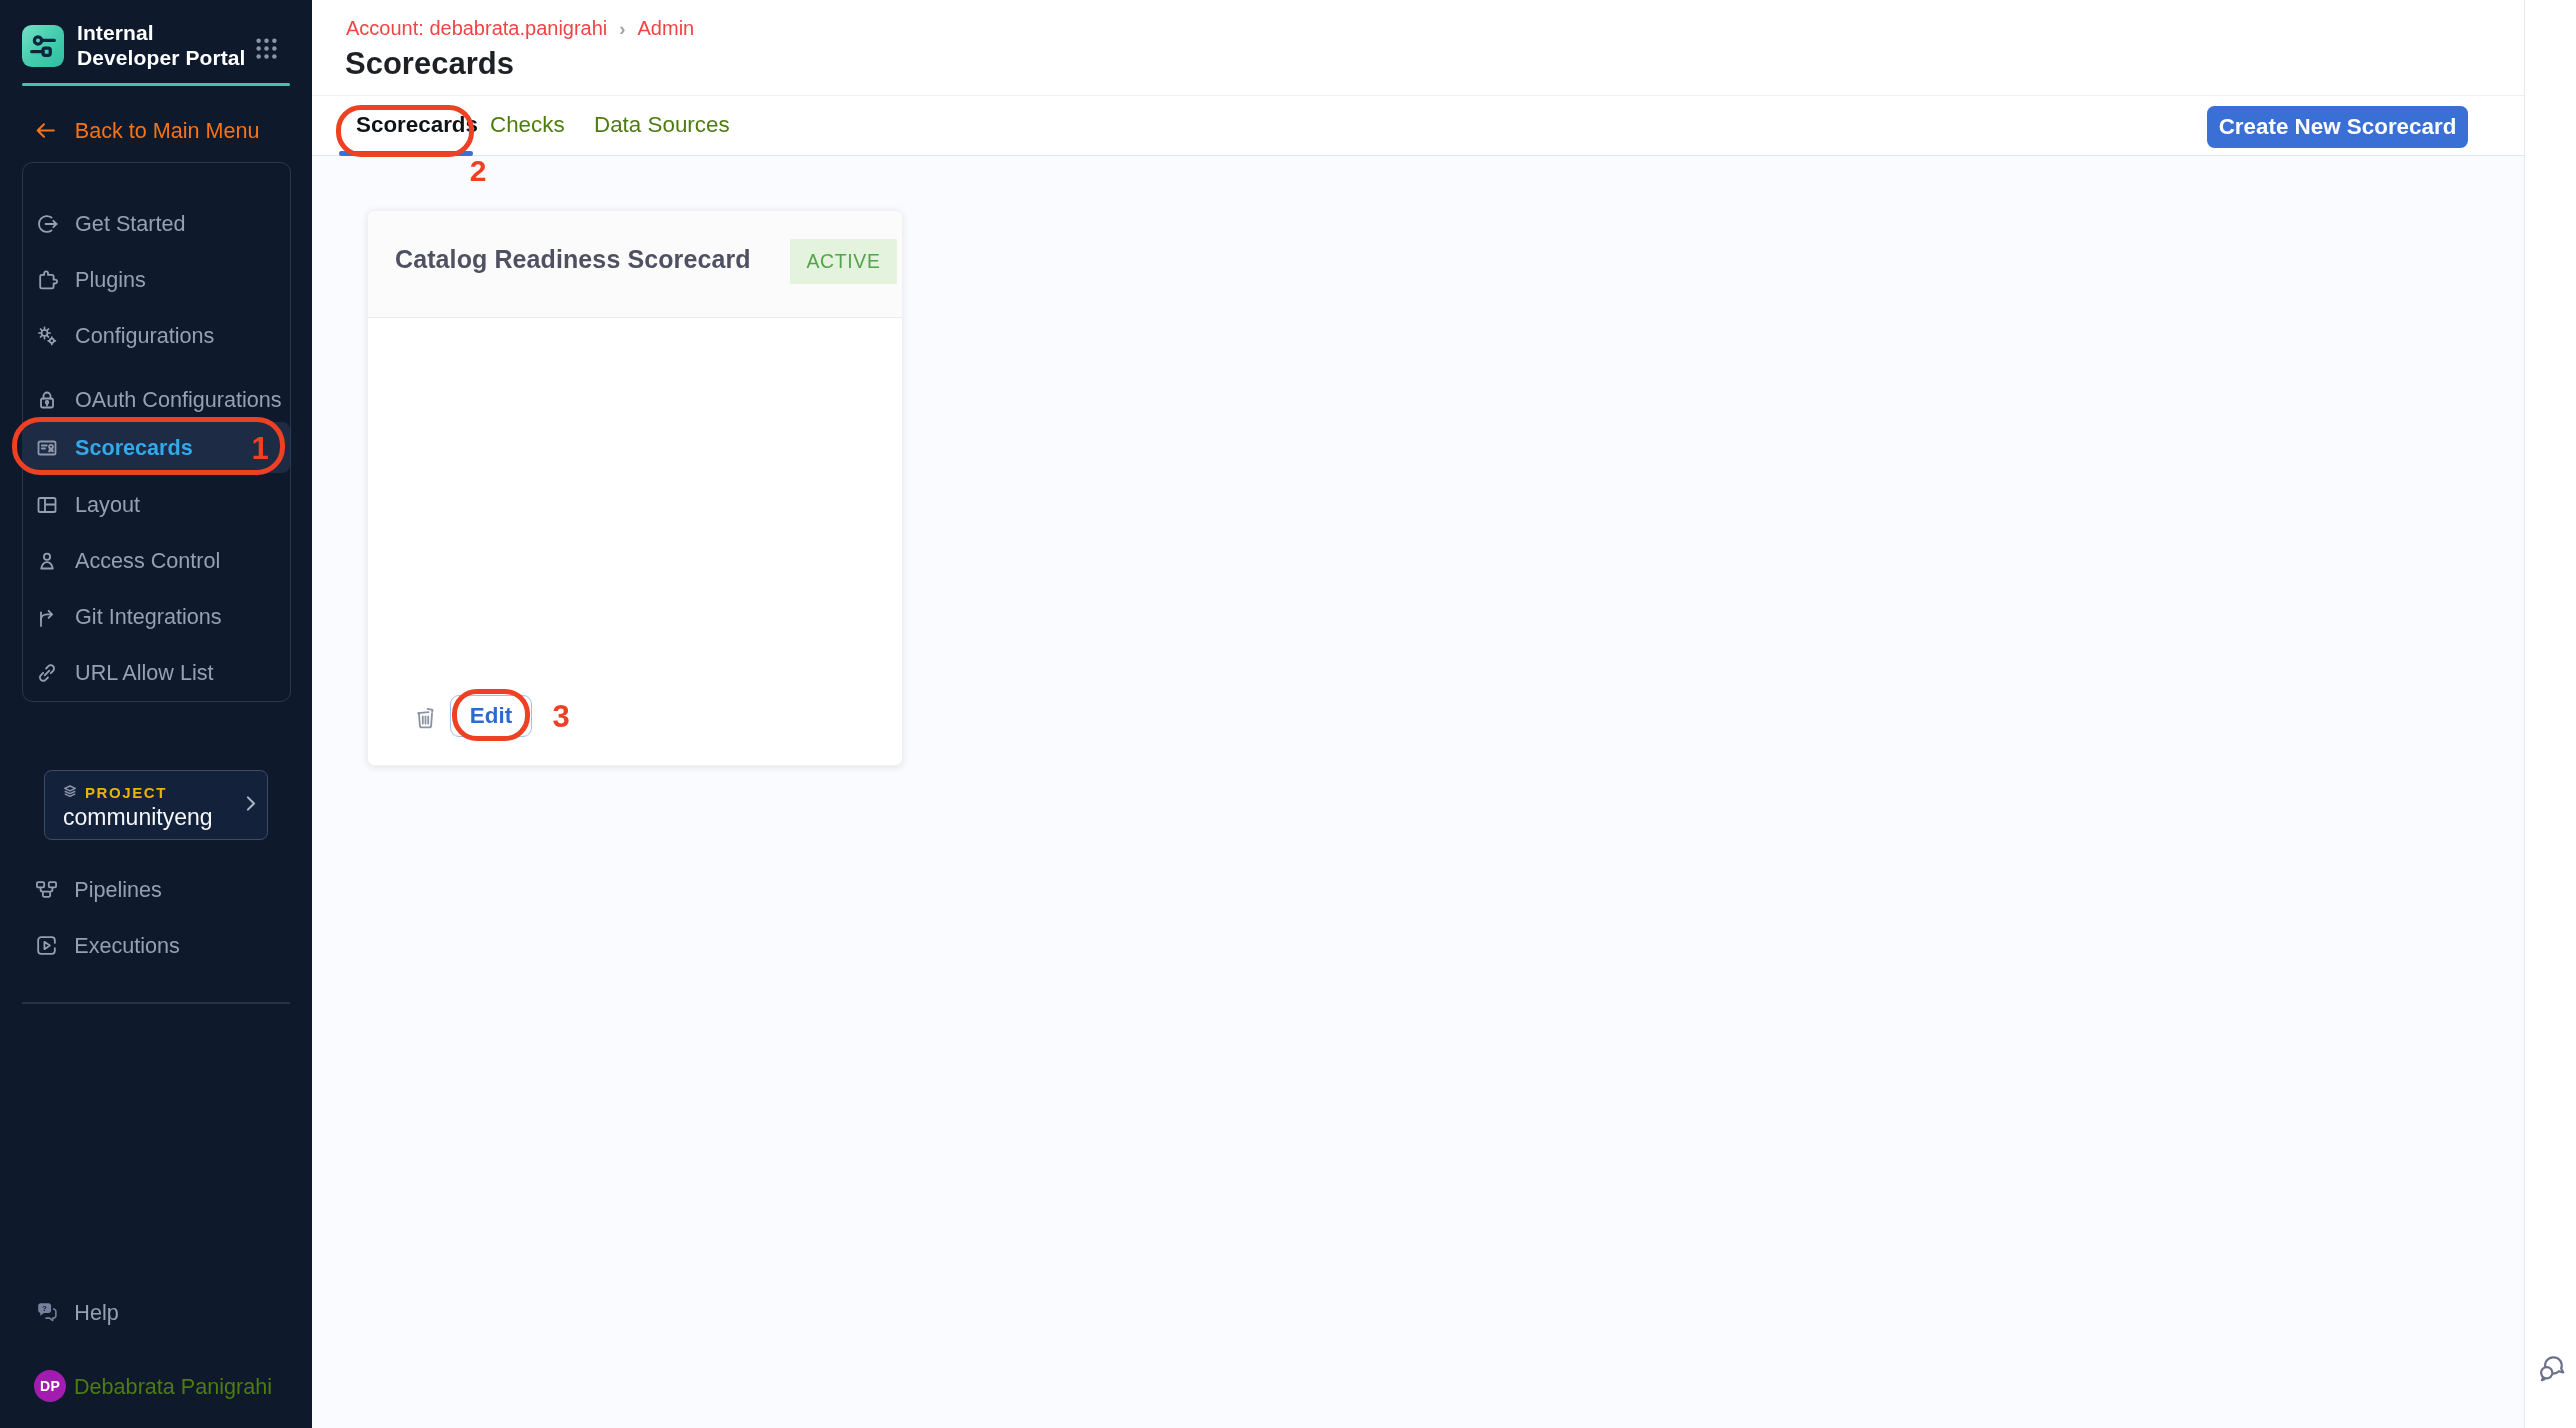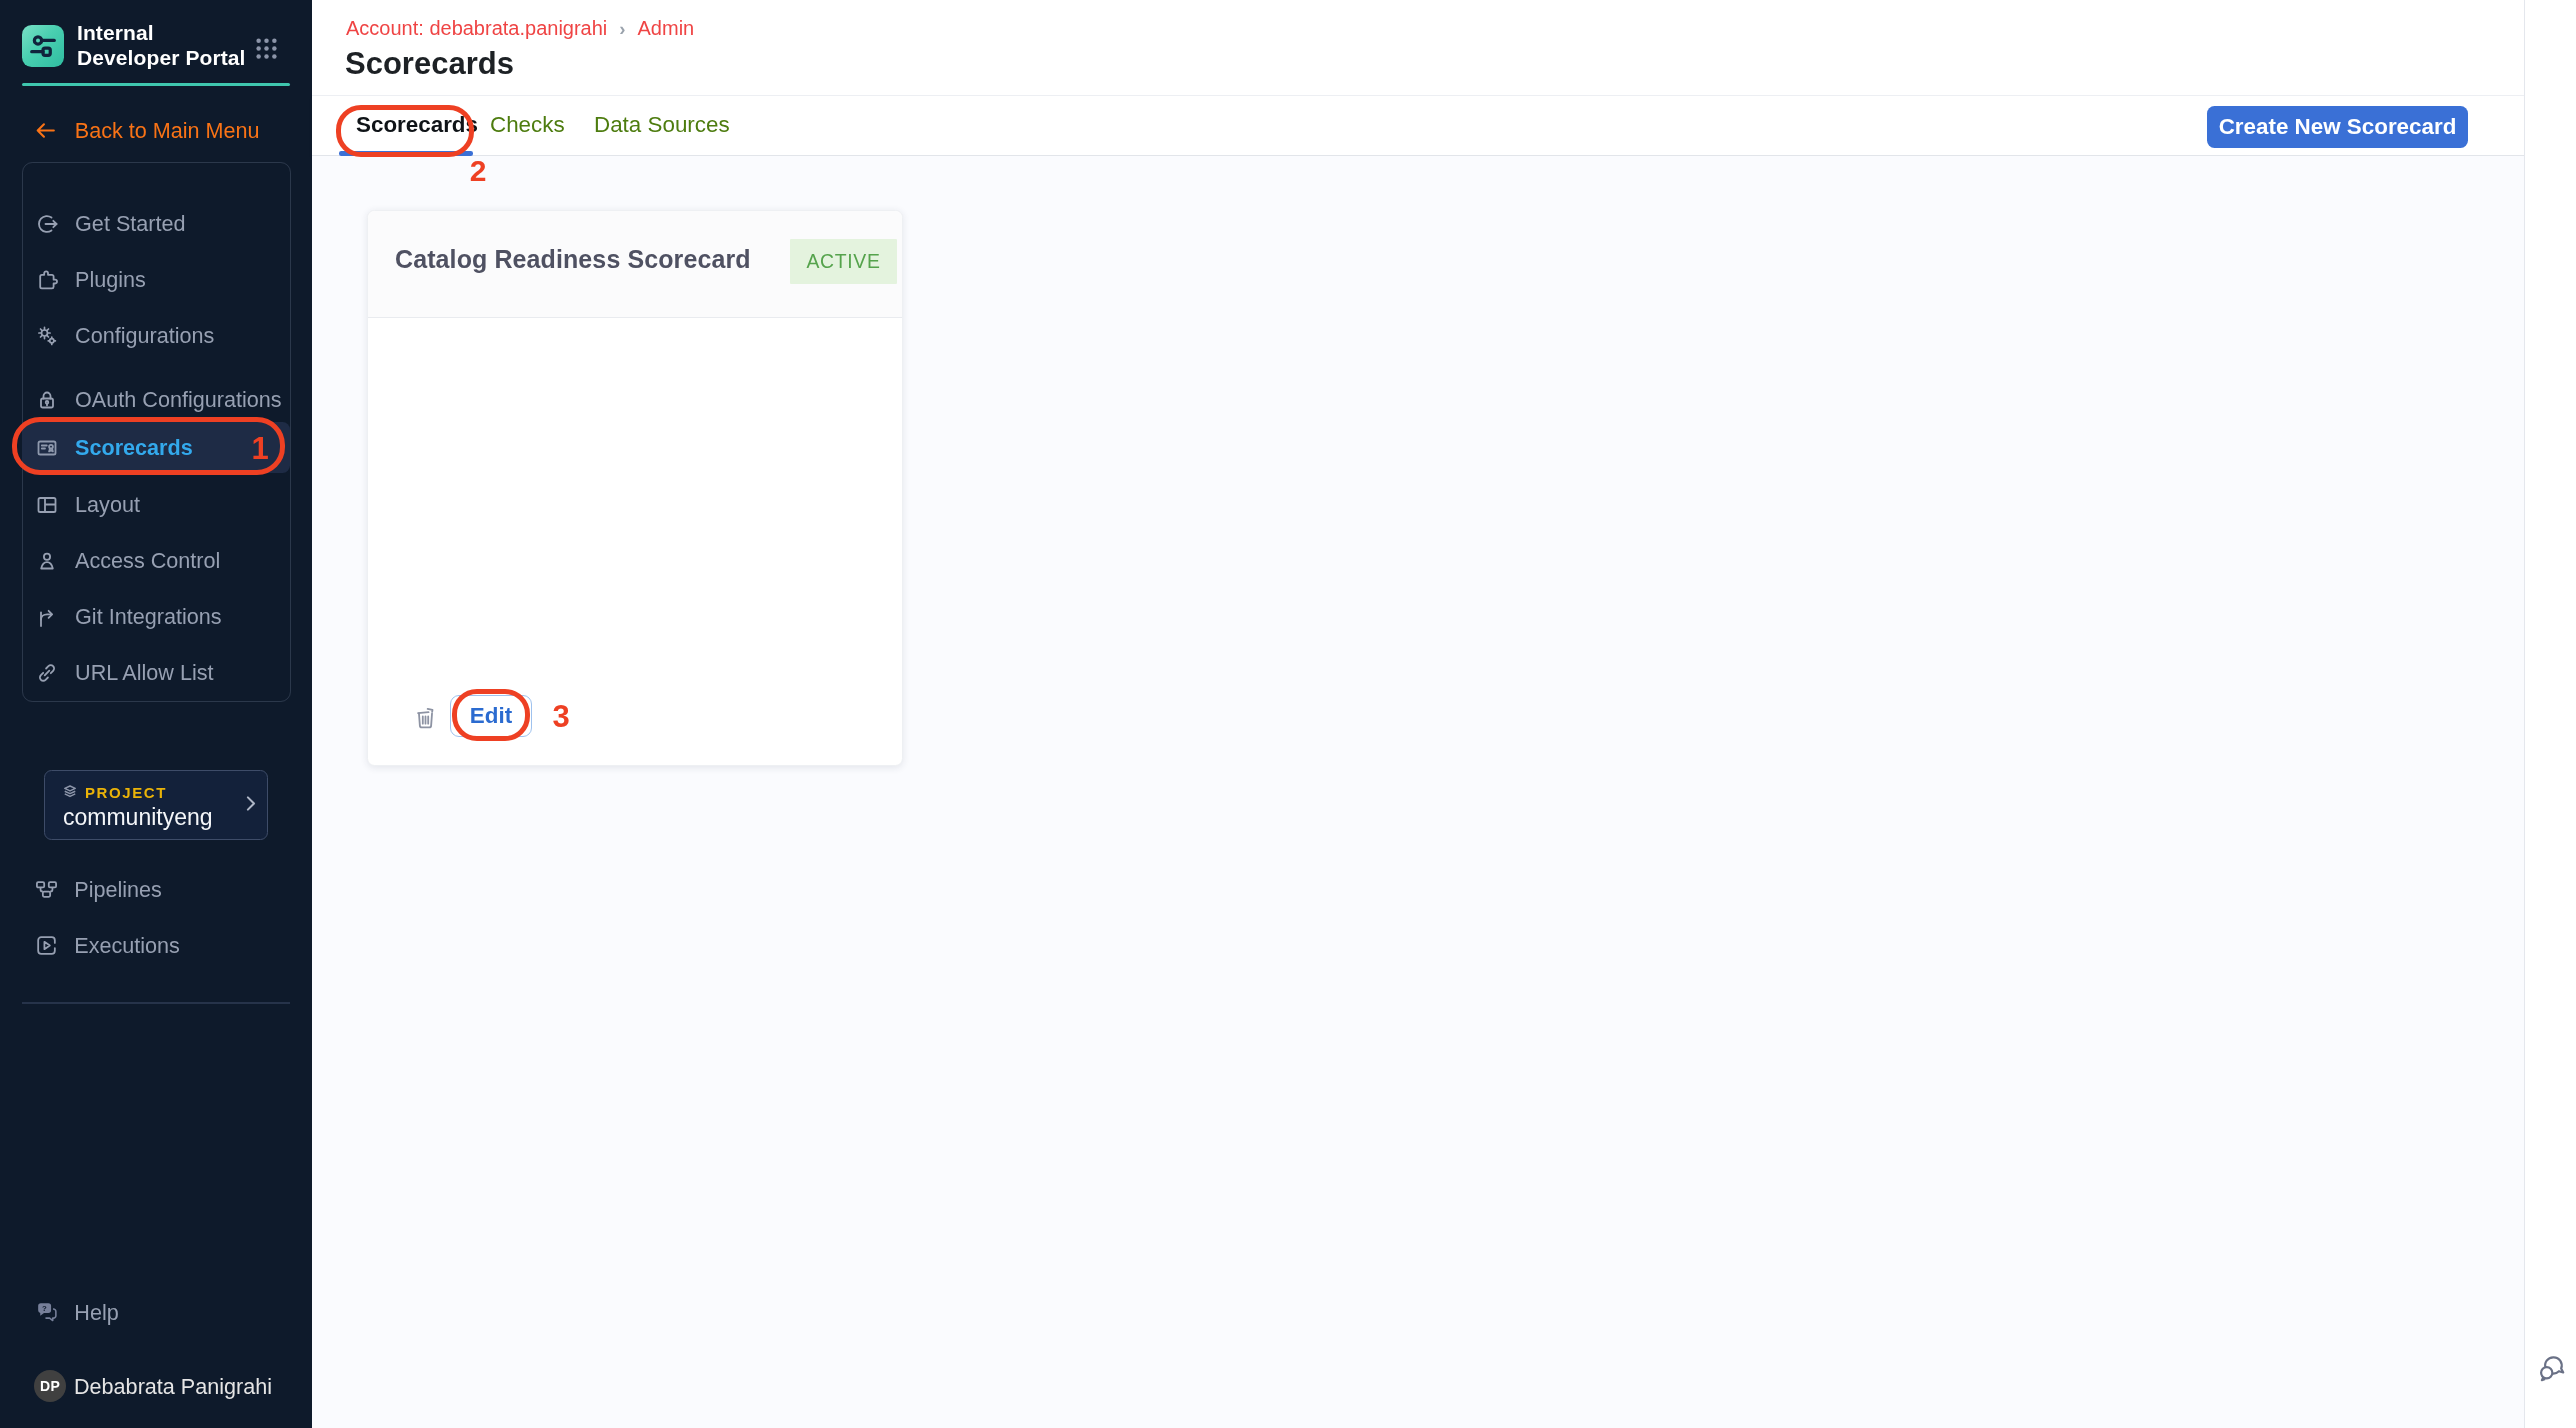--- a/index.html
+++ b/index.html
@@ -22,21 +22,21 @@
   .srow .sicon{width:25px;height:25px;margin-left:12px;flex:none;display:flex;align-items:center;justify-content:center;}
   .srow .slabel{margin-left:15.7px;font-size:21.6px;white-space:nowrap;}
   .srow.active{background:#1e2b45;border-radius:7.5px;}
   .srow.active .slabel{color:#33a9ec;font-weight:700;}
   .srow.active .sicon{color:#8f99ad;}
   .project-box{position:absolute;left:44px;top:770px;width:224px;height:70px;background:#13213a;border:1.5px solid #3e4c68;border-radius:7.5px;cursor:pointer;}
   .project-label{position:absolute;left:40px;top:12.7px;font-size:15px;letter-spacing:1.6px;color:#eab308;font-weight:700;}
   .project-name{position:absolute;left:18px;top:33px;font-size:23px;color:#f4f6f9;}
   .snav-label{font-size:21.6px;color:#97a0b2;}
   .divider{position:absolute;left:21.6px;top:1002px;width:268px;height:1.5px;background:#26334a;}
-  .avatar{position:absolute;left:34px;top:1370px;width:32px;height:32px;border-radius:50%;background:#404040;color:#fff;
+  .avatar{position:absolute;left:34px;top:1370px;width:32px;height:32px;border-radius:50%;background:#a21caf;color:#fff;
     font-size:14px;font-weight:700;display:flex;align-items:center;justify-content:center;letter-spacing:0.4px;}
 
   
   .main{position:absolute;left:312px;top:0;width:2212px;height:1428px;background:#ffffff;}
   .page-header{position:absolute;left:0;top:0;width:100%;height:96px;background:#fff;border-bottom:0.7px solid #eef0f4;}
   .breadcrumb{position:absolute;left:34px;top:17px;font-size:20px;display:flex;align-items:center;}
   .crumb-link{color:#ef4444;cursor:pointer;text-decoration:none;}
   .crumb-sep{color:#9aa2ac;margin:0 12px;font-size:18.6px;font-weight:700;}
   .page-title{position:absolute;left:33px;top:46px;font-size:31px;font-weight:700;color:#1d2125;}
   .tabbar{position:absolute;left:0;top:96px;width:100%;height:60px;background:#fff;border-bottom:1.5px solid #e2e5ea;box-shadow:0 2.2px 3.7px rgba(96,97,112,.06);}
@@ -240,21 +240,21 @@
         <svg width="25" height="25" viewBox="0 0 24 24">
           <path fill="#77809a" d="M4 5.6A2.6 2.6 0 0 1 6.6 3h7.2a2.6 2.6 0 0 1 2.6 2.6v4.2a2.6 2.6 0 0 1-2.6 2.6H9.6L6 15.2v-2.8A2.6 2.6 0 0 1 4 9.8z"></path>
           <text x="10" y="10.6" font-size="7.5" font-weight="bold" fill="#0e1a2b" text-anchor="middle">?</text>
           <path fill="none" stroke="#77809a" stroke-width="1.5" stroke-linejoin="round" d="M18.2 8.6h.4A2.4 2.4 0 0 1 21 11v4a2.4 2.4 0 0 1-2.4 2.4H18v2.3l-3-2.3h-4"></path>
         </svg>
         </span>
       <span class="slabel">Help</span>
     </div>
 
     <div class="avatar">DP</div>
-    <div class="abs" style="left:74px;top:1374px;font-size:21.6px;color:#e5e5e5;cursor:pointer">Debabrata Panigrahi</div>
+    <div class="abs" style="left:74px;top:1374px;font-size:21.6px;color:#4d7c0f;cursor:pointer">Debabrata Panigrahi</div>
   </aside>
 
   <div class="main">
 
     <div class="page-header">
       <div class="breadcrumb">
         <span class="crumb-link">Account: debabrata.panigrahi</span>
         <span class="crumb-sep">›</span>
         <span class="crumb-link">Admin</span>
       </div>

